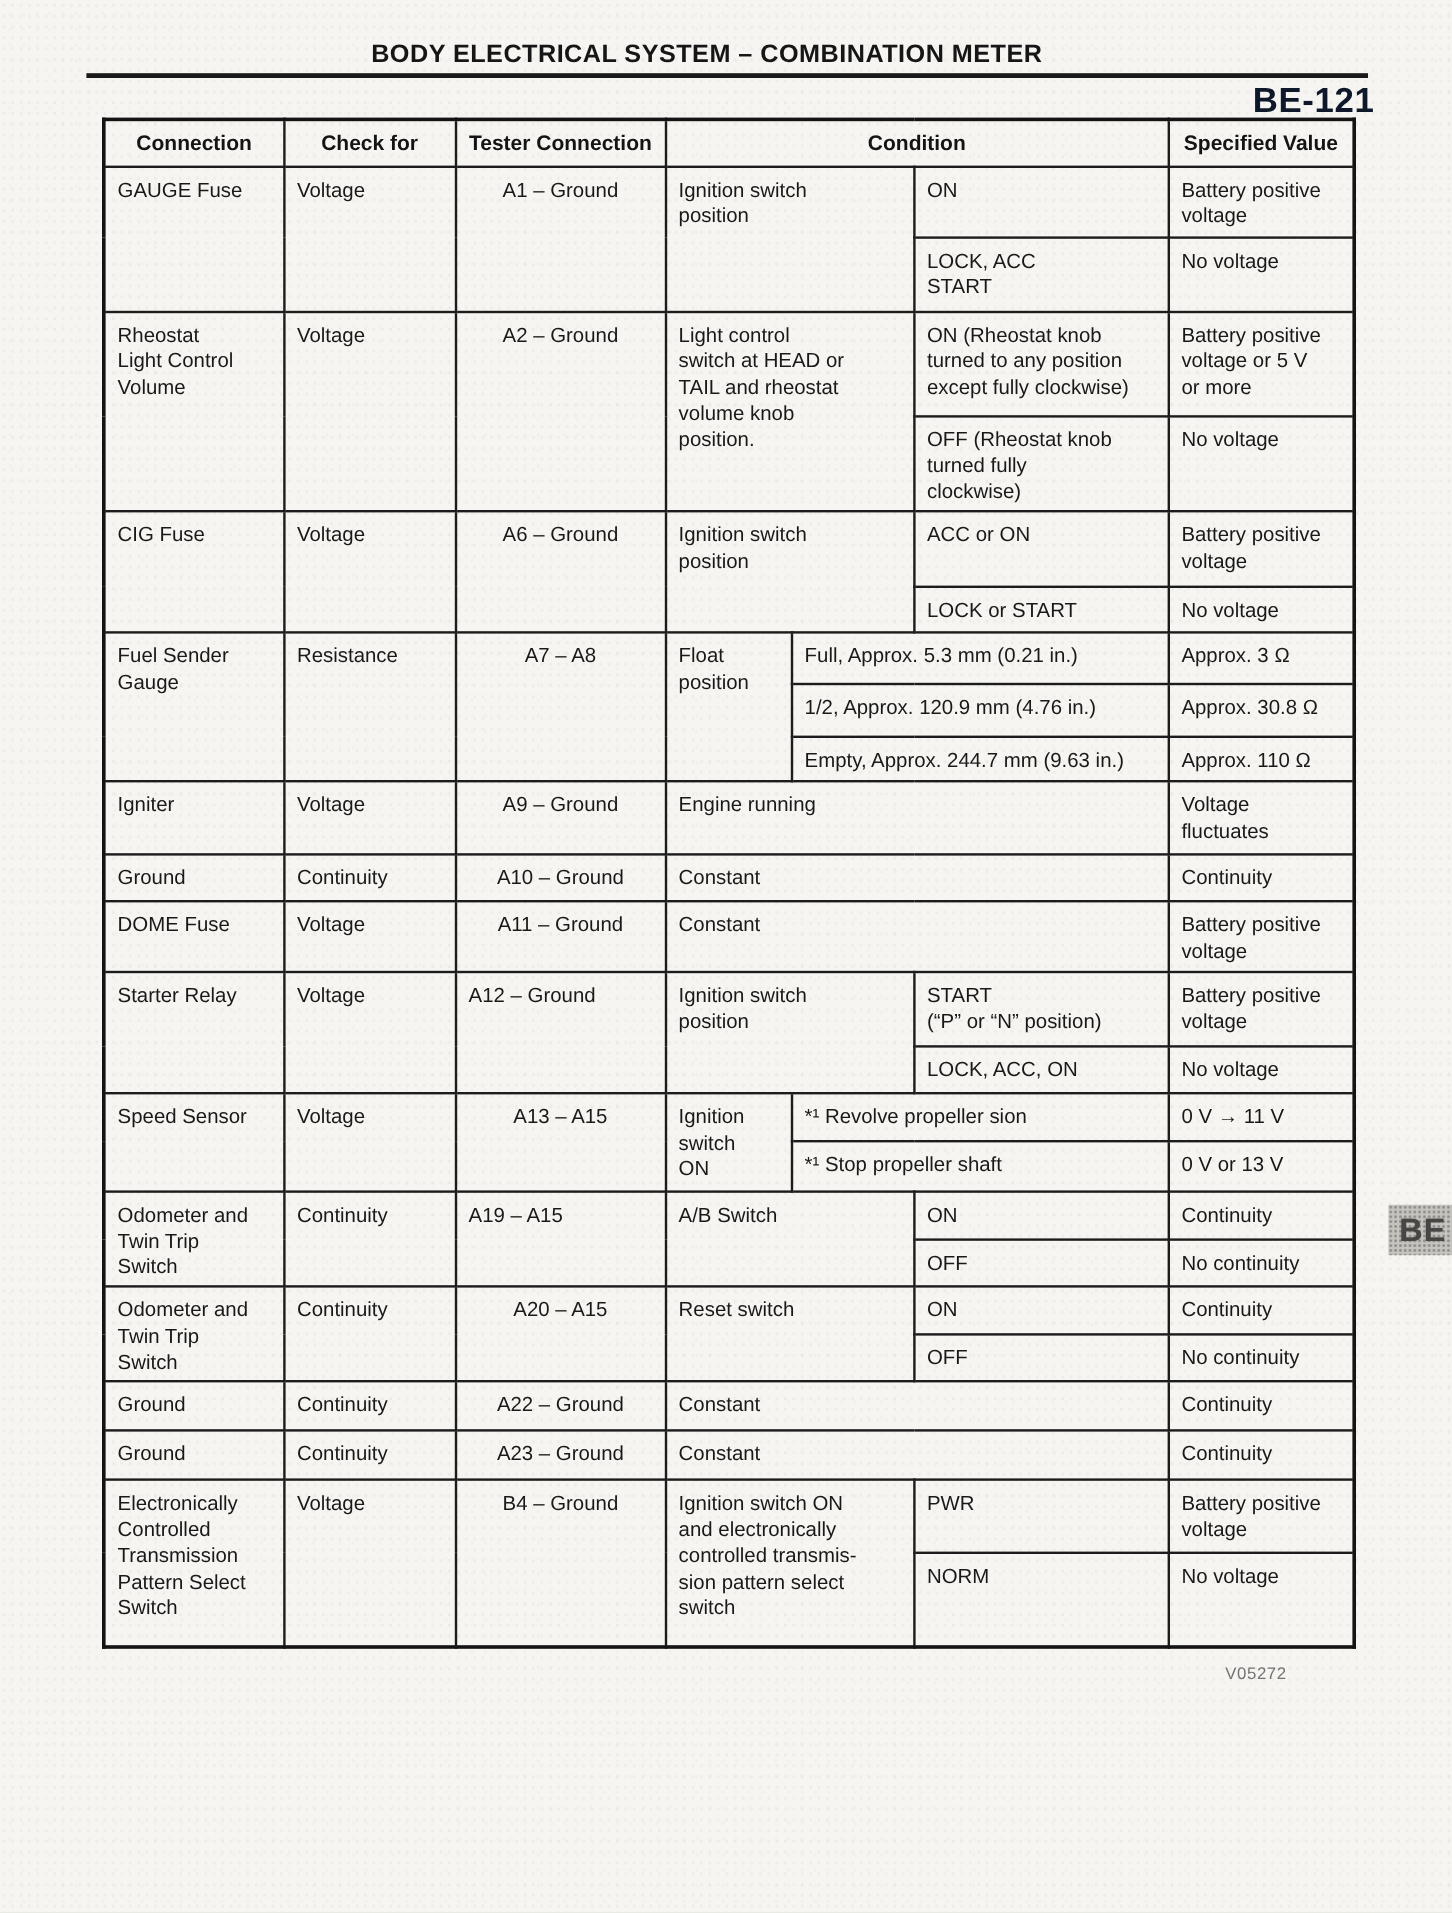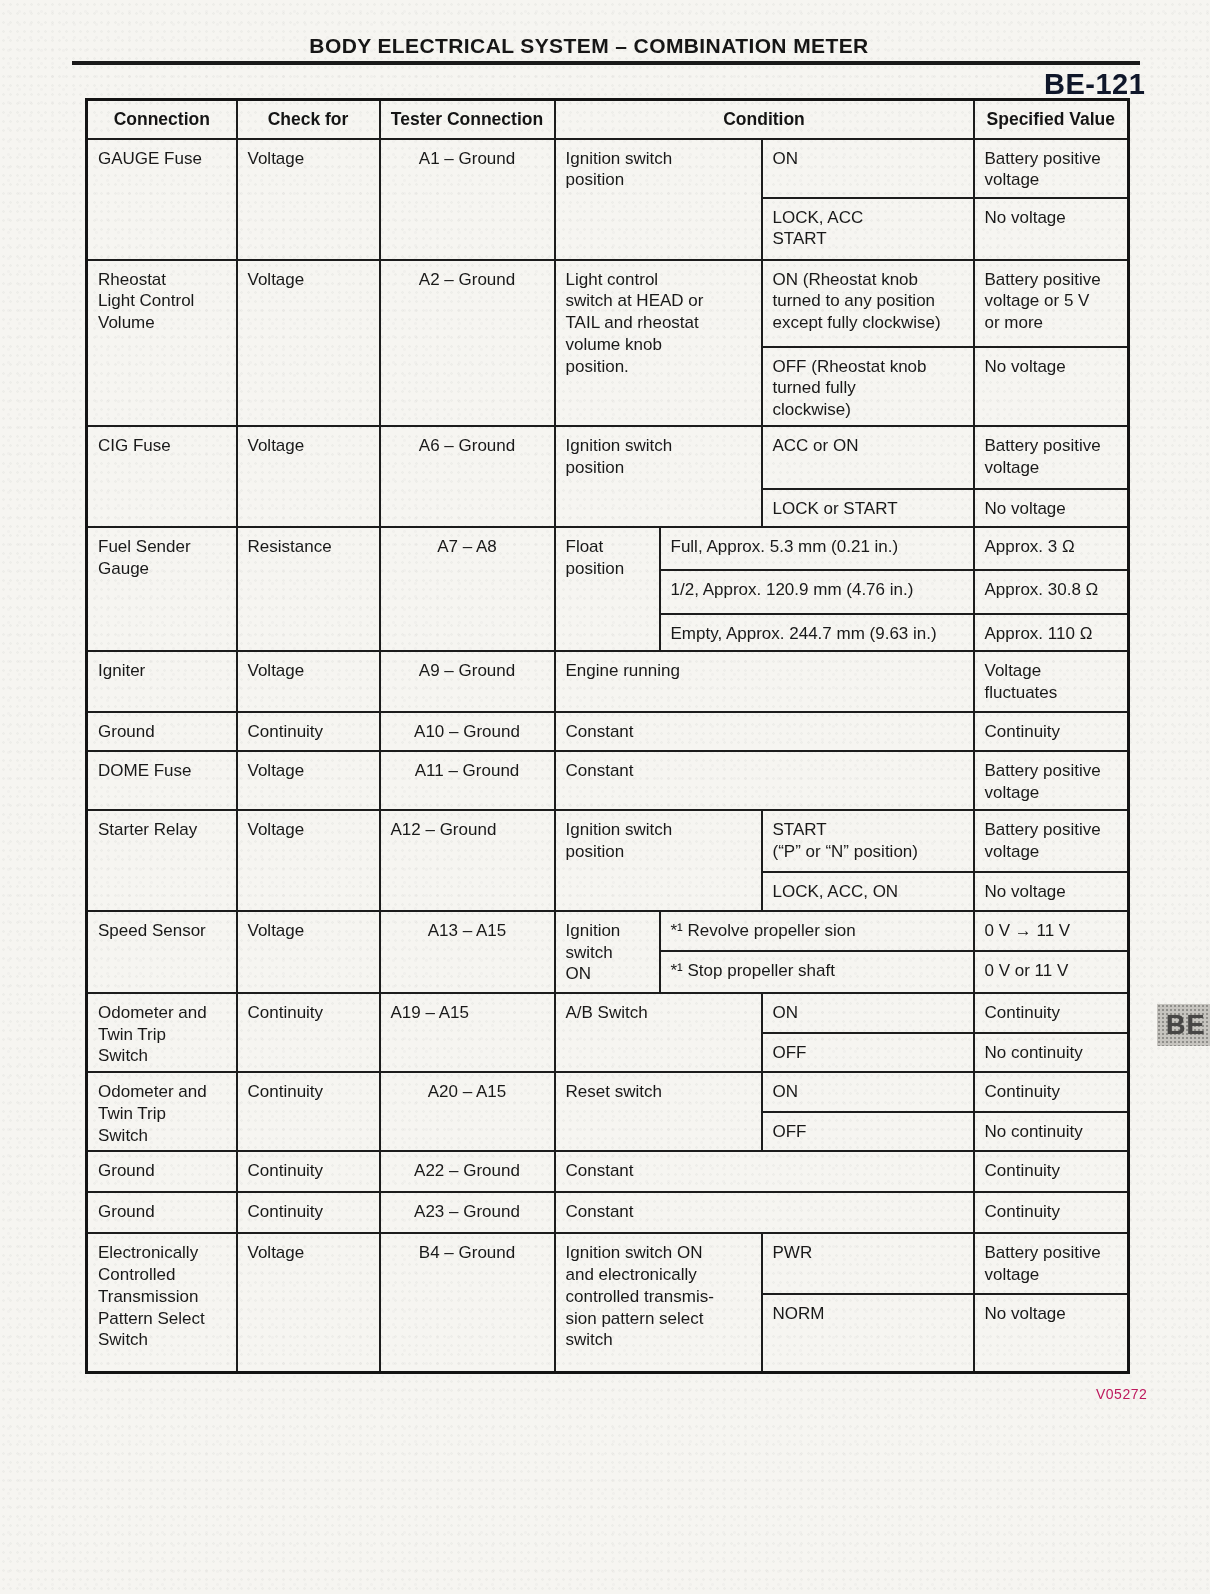--- a/index.html
+++ b/index.html
@@ -64,22 +64,22 @@
     background-color:#c6c4bf;
     background-image:radial-gradient(#8f8e8a 1px, transparent 1.3px);
     background-size:4px 4px;
     color:#474645;
     font-weight:bold; font-size:27px; letter-spacing:1px;
     display:flex; align-items:center; padding-left:9px;
     text-shadow:0 0 1px #6e6d6b;
     overflow:hidden;
   }
   .figure-code{
-    position:absolute; top:1386px; left:1096px;
-    font-size:14px; color:#be185d; letter-spacing:0.5px;
+    position:absolute; top:1386px; left:1021px;
+    font-size:14px; color:#737373; letter-spacing:0.5px;
   }
 </style>
 </head>
 <body>
 
 <div class="page">
 
   <div class="page-title">BODY ELECTRICAL SYSTEM – COMBINATION METER</div>
   <div class="page-number">BE-121</div>
   <div class="title-rule"></div>
@@ -227,21 +227,21 @@
         <td rowspan="2">Voltage</td>
         <td rowspan="2" style="text-align:center">A13 – A15</td>
         <td rowspan="2">Ignition
 switch
 ON</td>
         <td colspan="2">*¹ Revolve propeller sion</td>
         <td>0 V → 11 V</td>
       </tr>
       <tr style="height:42px">
         <td colspan="2">*¹ Stop propeller shaft</td>
-        <td>0 V or 11 V</td>
+        <td>0 V or 13 V</td>
       </tr>
 
       <tr style="height:40px">
         <td rowspan="2">Odometer and
 Twin Trip
 Switch</td>
         <td rowspan="2">Continuity</td>
         <td rowspan="2" style="text-align:left">A19 – A15</td>
         <td rowspan="2" colspan="2">A/B Switch</td>
         <td>ON</td>

